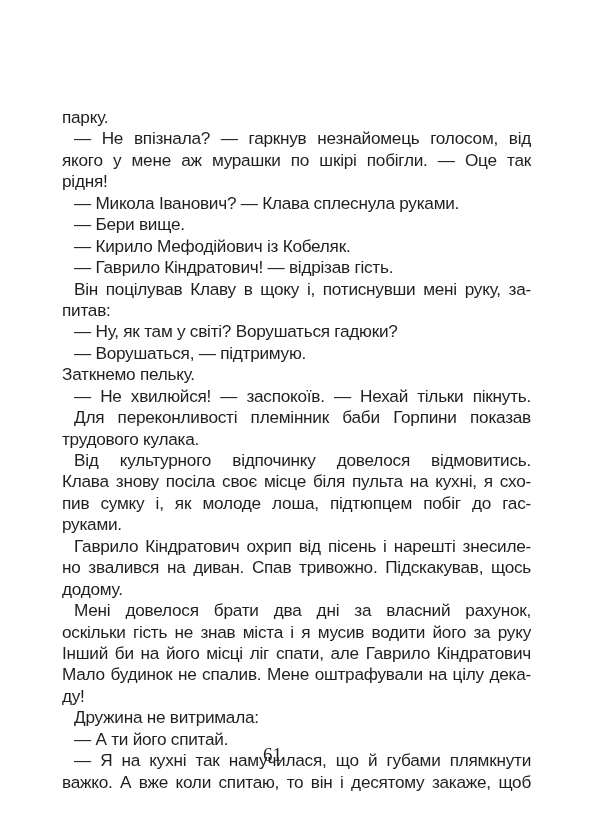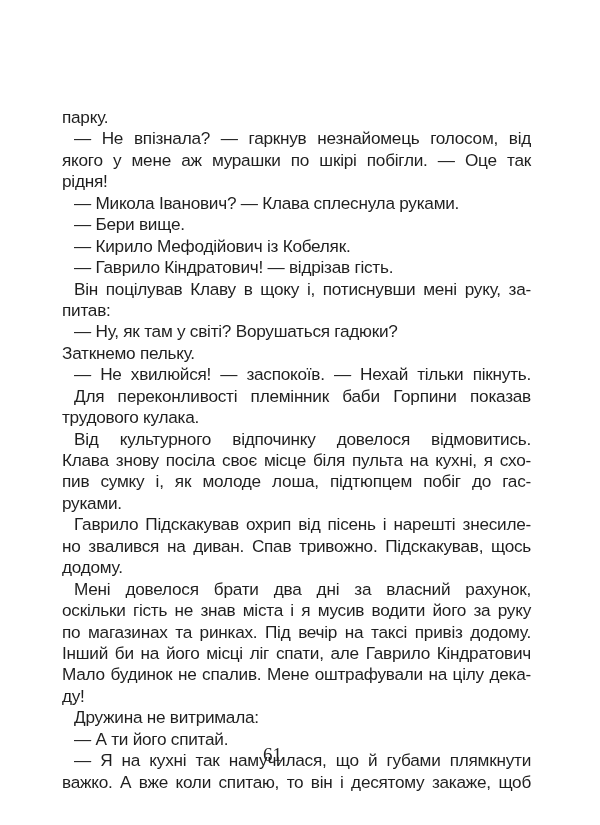--- a/index.html
+++ b/index.html
@@ -31,34 +31,34 @@
     <span class="ln ind">— Не впізнала? — гаркнув незнайомець голосом, від</span>
     <span class="ln">якого у мене аж мурашки по шкірі побігли. — Оце так</span>
     <span class="ln last">рідня!</span>
     <span class="ln ind last">— Микола Іванович? — Клава сплеснула руками.</span>
     <span class="ln ind last">— Бери вище.</span>
     <span class="ln ind last">— Кирило Мефодійович із Кобеляк.</span>
     <span class="ln ind last">— Гаврило Кіндратович! — відрізав гість.</span>
     <span class="ln ind">Він поцілував Клаву в щоку і, потиснувши мені руку, за-</span>
     <span class="ln last">питав:</span>
     <span class="ln ind last">— Ну, як там у світі? Ворушаться гадюки?</span>
+    <span class="ln ind last">— Ворушаться, — підтримую.</span>
     <span class="ln last">Заткнемо пельку.</span>
     <span class="ln ind">— Не хвилюйся! — заспокоїв. — Нехай тільки пікнуть.</span>
     <span class="ln ind">Для переконливості племінник баби Горпини показав</span>
     <span class="ln last">трудового кулака.</span>
     <span class="ln ind">Від культурного відпочинку довелося відмовитись.</span>
     <span class="ln">Клава знову посіла своє місце біля пульта на кухні, я схо-</span>
     <span class="ln">пив сумку і, як молоде лоша, підтюпцем побіг до гас-</span>
     <span class="ln last">руками.</span>
-    <span class="ln ind">Гаврило Підскакував охрип від пісень і нарешті знесиле-</span>
+    <span class="ln ind">Гаврило Кіндратович охрип від пісень і нарешті знесиле-</span>
     <span class="ln">но звалився на диван. Спав тривожно. Підскакував, щось</span>
     <span class="ln last">додому.</span>
     <span class="ln ind">Мені довелося брати два дні за власний рахунок,</span>
     <span class="ln">оскільки гість не знав міста і я мусив водити його за руку</span>
-    <span class="ln">по магазинах та ринках. Під вечір на таксі привіз додому.</span>
     <span class="ln">Інший би на його місці ліг спати, але Гаврило Кіндратович</span>
     <span class="ln">Мало будинок не спалив. Мене оштрафували на цілу дека-</span>
     <span class="ln last">ду!</span>
     <span class="ln ind last">Дружина не витримала:</span>
     <span class="ln ind last">— А ти його спитай.</span>
     <span class="ln ind">— Я на кухні так намучилася, що й губами плямкнути</span>
     <span class="ln">важко. А вже коли спитаю, то він і десятому закаже, щоб</span>
   </div>
 <div class="pageno">61</div>
 

